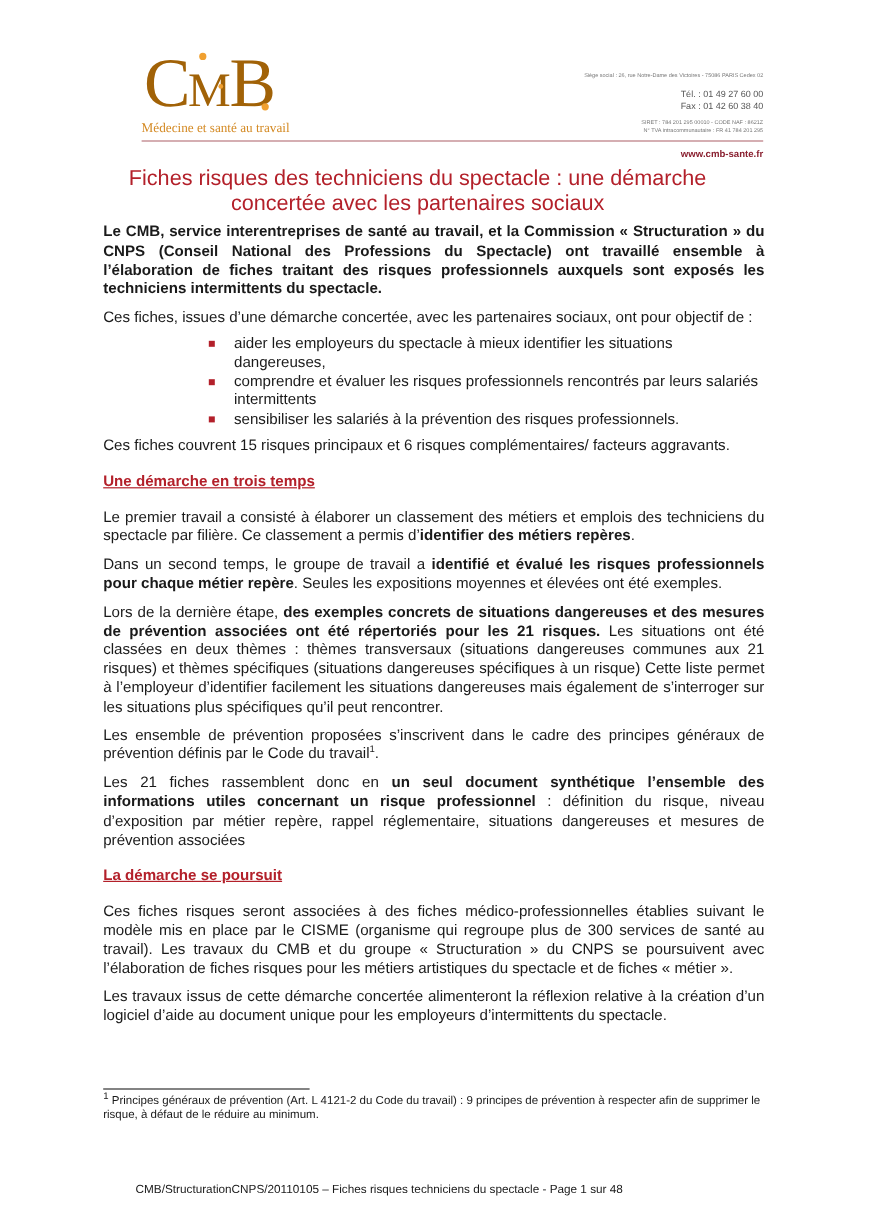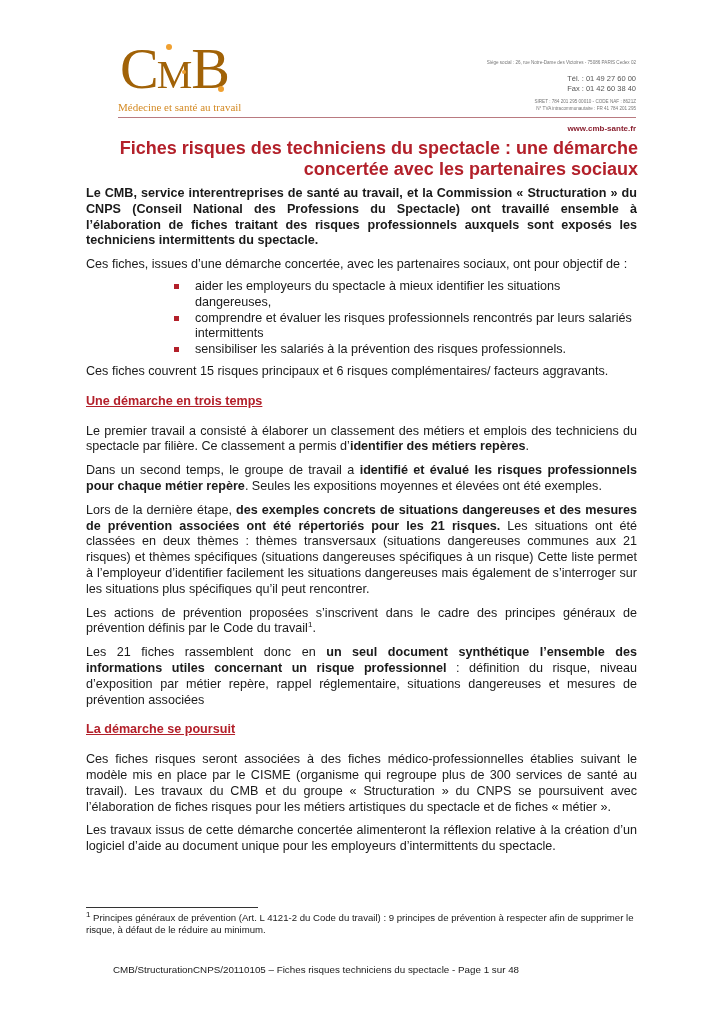--- a/index.html
+++ b/index.html
@@ -14,37 +14,37 @@
                color: #d48a24; font-size: 11px; line-height: 18px; }
     .header-rule { position: absolute; left: 118px; top: 117px; width: 518px; height: 1px;
                    background: #b97a80; }
     .contact { position: absolute; right: 88px; text-align: right; color: #777; }
     .c-address { top: 60px; font-size: 4.6px; }
     .c-tel { top: 74px; font-size: 7.5px; color: #555; }
     .c-fax { top: 84px; font-size: 7.5px; color: #555; }
     .c-siret { top: 99px; font-size: 4.6px; }
     .c-tva { top: 106px; font-size: 4.6px; }
     .c-web { top: 124px; font-size: 8px; font-weight: bold; color: #8a2030; }
-    .title { position: absolute; left: 86px; width: 552px; top: 138px; text-align: right;
-             color: #b3202a; font-weight: bold; font-size: 18px; line-height: 21px; margin: 0; }
+    .title { position: absolute; left: 72px; width: 552px; top: 138px; text-align: center;
+             color: #b3202a; font-weight: normal; font-size: 18px; line-height: 21px; margin: 0; }
     .content { position: absolute; left: 86px; width: 551px; top: 186px; font-size: 12.6px;
                line-height: 15.8px; }
     .content p { margin: 0 0 8px 0; text-align: justify; }
     .intro { font-weight: bold; }
     .bullets { list-style: none; margin: -2px 0 6px 0; padding: 0 0 0 96px; }
     .bullets li { position: relative; padding-left: 0; margin-left: 13px; }
     .bullet-mark { position: absolute; left: -21px; top: 5px; width: 5px; height: 5px; background: #b3202a; }
     h2.sec { font-size: 12.6px; font-weight: bold; color: #b3202a; text-decoration: underline;
              margin: 14px 0 14px 0; line-height: 15.8px; }
     b { font-weight: bold; }
     sup { font-size: 8px; line-height: 0; }
     .fn-rule { position: absolute; left: 86px; top: 907px; width: 172px; height: 1px; background: #333; }
     .footnote { position: absolute; left: 86px; width: 551px; top: 912px; font-size: 9.6px;
                 line-height: 12px; }
-    .footer { position: absolute; left: 0; width: 632px; top: 964px; text-align: center; font-size: 9.8px; }
+    .footer { position: absolute; left: 0; width: 632px; top: 986px; text-align: center; font-size: 9.8px; }
   </style>
 </head>
 <body>
 
 <div class="logo">
   <div class="logo-letters"><span>C</span><span class="m">M</span><span>B</span></div>
   <span class="dot" style="left:48px; top:0px;"></span>
   <span class="dot" style="left:64px; top:26px; width:4px; height:4px;"></span>
   <span class="dot" style="left:100px; top:42px;"></span>
 </div>
@@ -67,21 +67,21 @@
     <li><span class="bullet-mark"></span><span>aider les employeurs du spectacle à mieux identifier les situations dangereuses,</span></li>
     <li><span class="bullet-mark"></span><span>comprendre et évaluer les risques professionnels rencontrés par leurs salariés intermittents</span></li>
     <li><span class="bullet-mark"></span><span>sensibiliser les salariés à la prévention des risques professionnels.</span></li>
   </ul>
   <p>Ces fiches couvrent 15 risques principaux et 6 risques complémentaires/ facteurs aggravants.</p>
 
   <h2 class="sec">Une démarche en trois temps</h2>
   <p><span>Le premier travail a consisté à élaborer un classement des métiers et emplois des techniciens du spectacle par filière. Ce classement a permis d’</span><b>identifier des métiers repères</b><span>.</span></p>
   <p><span>Dans un second temps, le groupe de travail a </span><b>identifié et évalué les risques professionnels pour chaque métier repère</b><span>. Seules les expositions moyennes et élevées ont été exemples.</span></p>
   <p><span>Lors de la dernière étape, </span><b>des exemples concrets de situations dangereuses et des mesures de prévention associées ont été répertoriés pour les 21 risques.</b><span> Les situations ont été classées en deux thèmes : thèmes transversaux (situations dangereuses communes aux 21 risques) et thèmes spécifiques (situations dangereuses spécifiques à un risque) Cette liste permet à l’employeur d’identifier facilement les situations dangereuses mais également de s’interroger sur les situations plus spécifiques qu’il peut rencontrer.</span></p>
-  <p><span>Les actions de prévention proposées s’inscrivent dans le cadre des principes généraux de prévention définis par le Code du travail</span><sup>1</sup><span>.</span></p>
+  <p><span>Les ensemble de prévention proposées s’inscrivent dans le cadre des principes généraux de prévention définis par le Code du travail</span><sup>1</sup><span>.</span></p>
 
   <p><span>Les 21 fiches rassemblent donc en </span><b>un seul document synthétique l’ensemble des informations utiles concernant un risque professionnel</b><span> : définition du risque, niveau d’exposition par métier repère, rappel réglementaire, situations dangereuses et mesures de prévention associées</span></p>
 
   <h2 class="sec">La démarche se poursuit</h2>
   <p>Ces fiches risques seront associées à des fiches médico-professionnelles établies suivant le modèle mis en place par le CISME (organisme qui regroupe plus de 300 services de santé au travail). Les travaux du CMB et du groupe « Structuration » du CNPS se poursuivent avec l’élaboration de fiches risques pour les métiers artistiques du spectacle et de fiches « métier ».</p>
   <p>Les travaux issus de cette démarche concertée alimenteront la réflexion relative à la création d’un logiciel d’aide au document unique pour les employeurs d’intermittents du spectacle.</p>
 </div>
 
 <div class="fn-rule"></div>
 <div class="footnote"><sup>1</sup><span> Principes généraux de prévention (Art. L 4121-2 du Code du travail) : 9 principes de prévention à respecter afin de supprimer le risque, à défaut de le réduire au minimum.</span></div>

